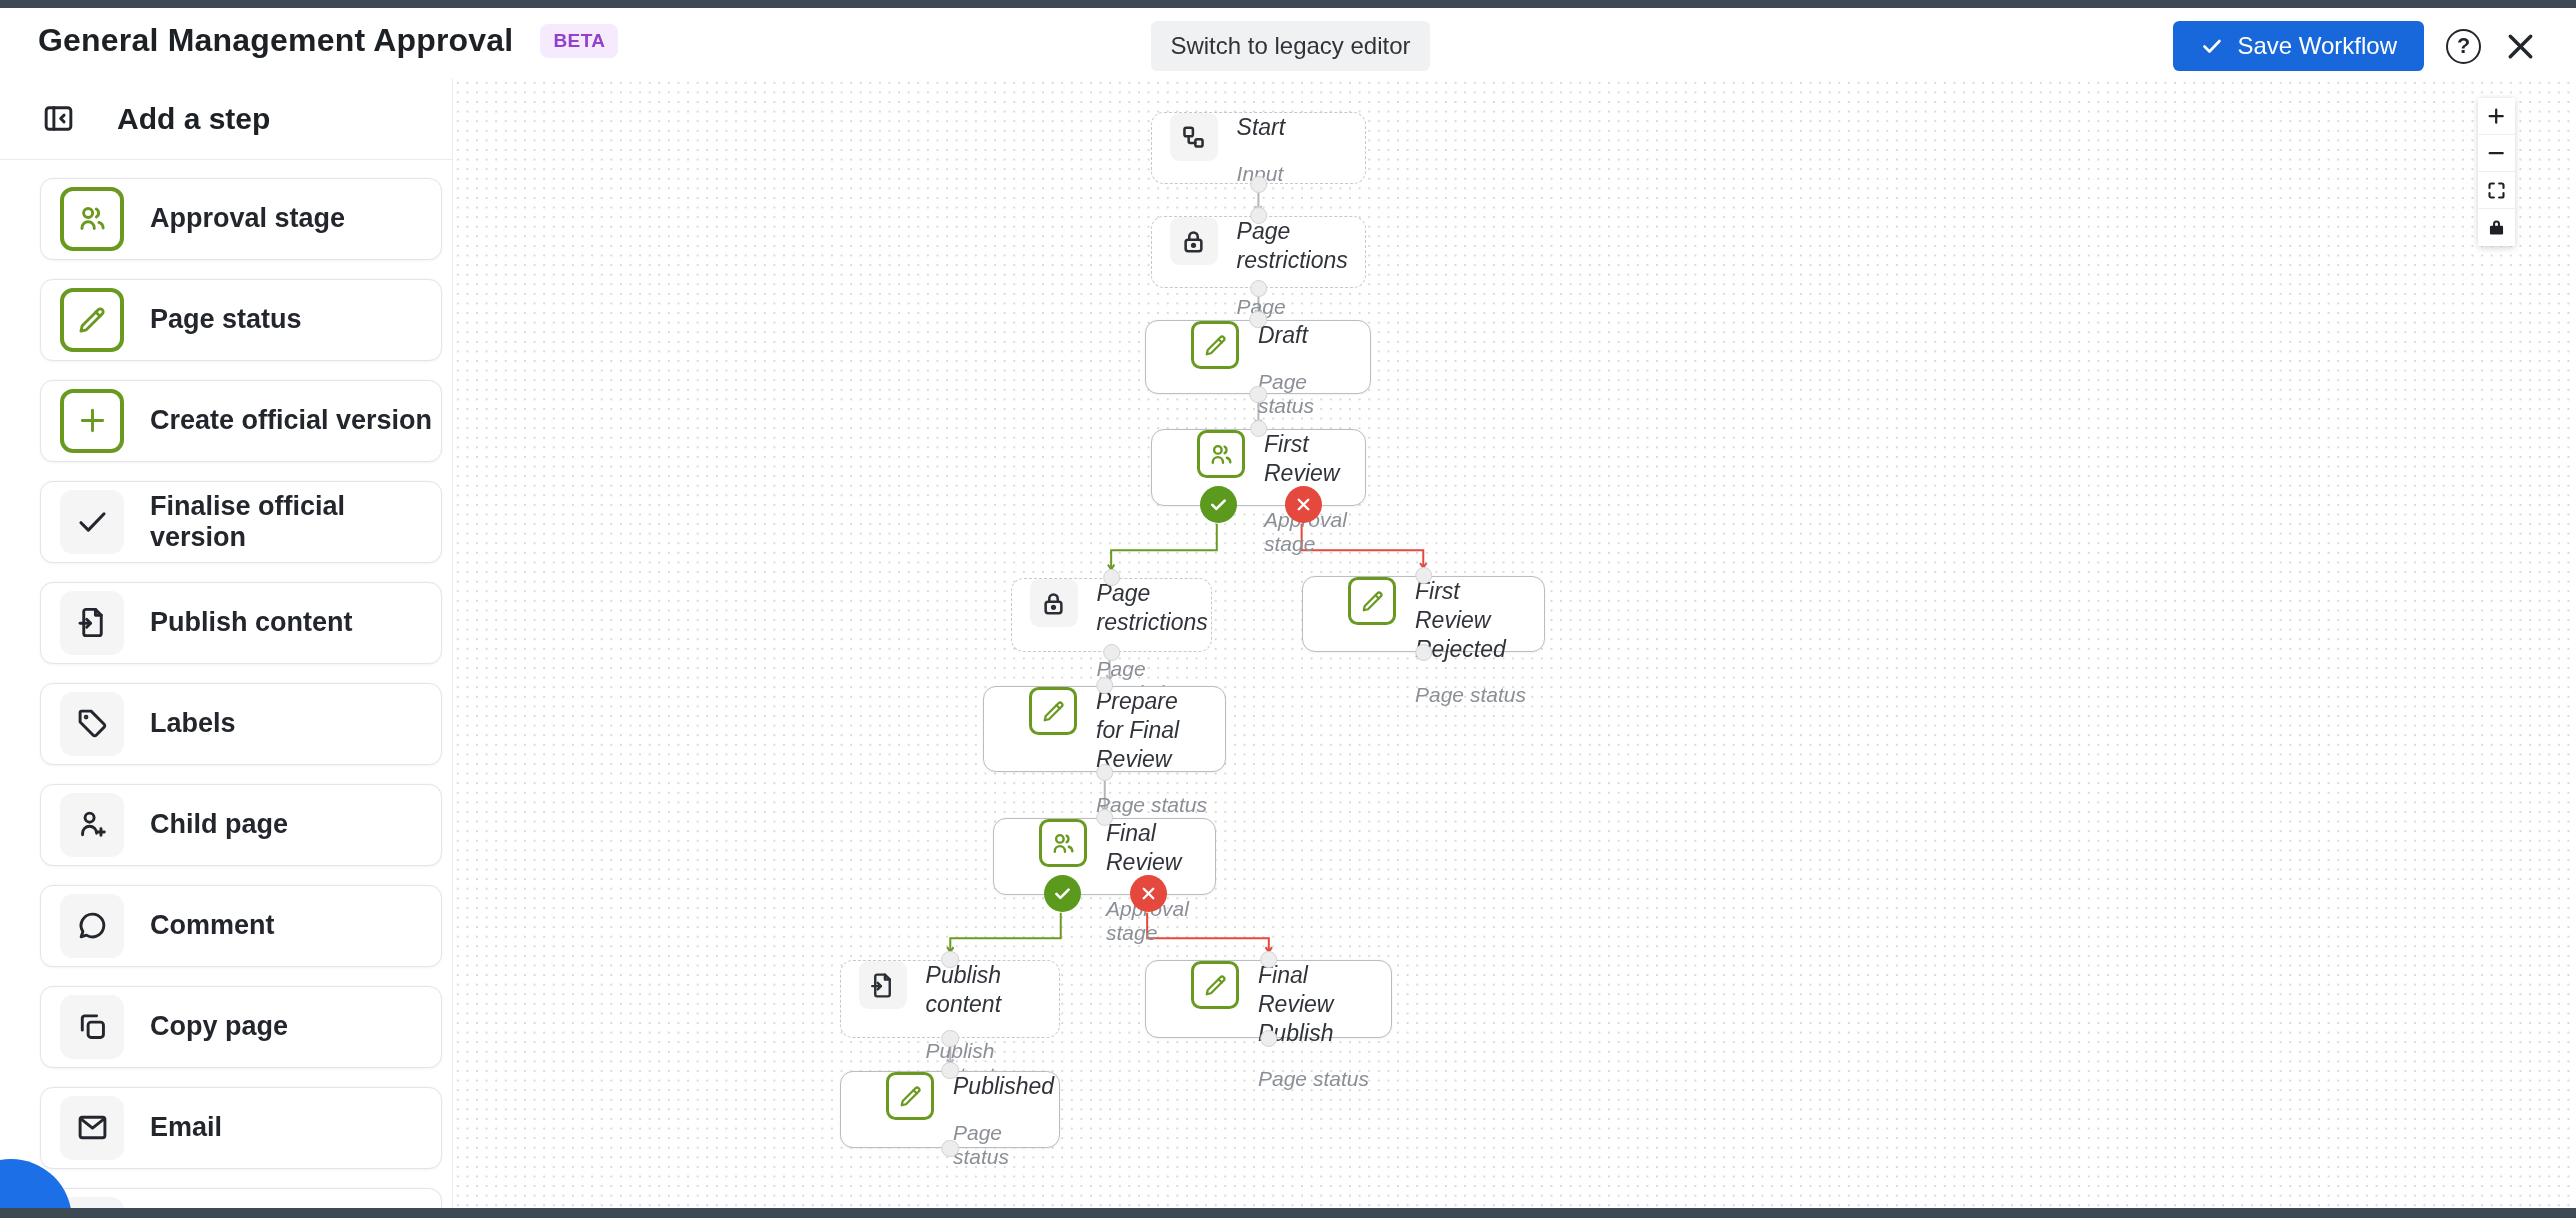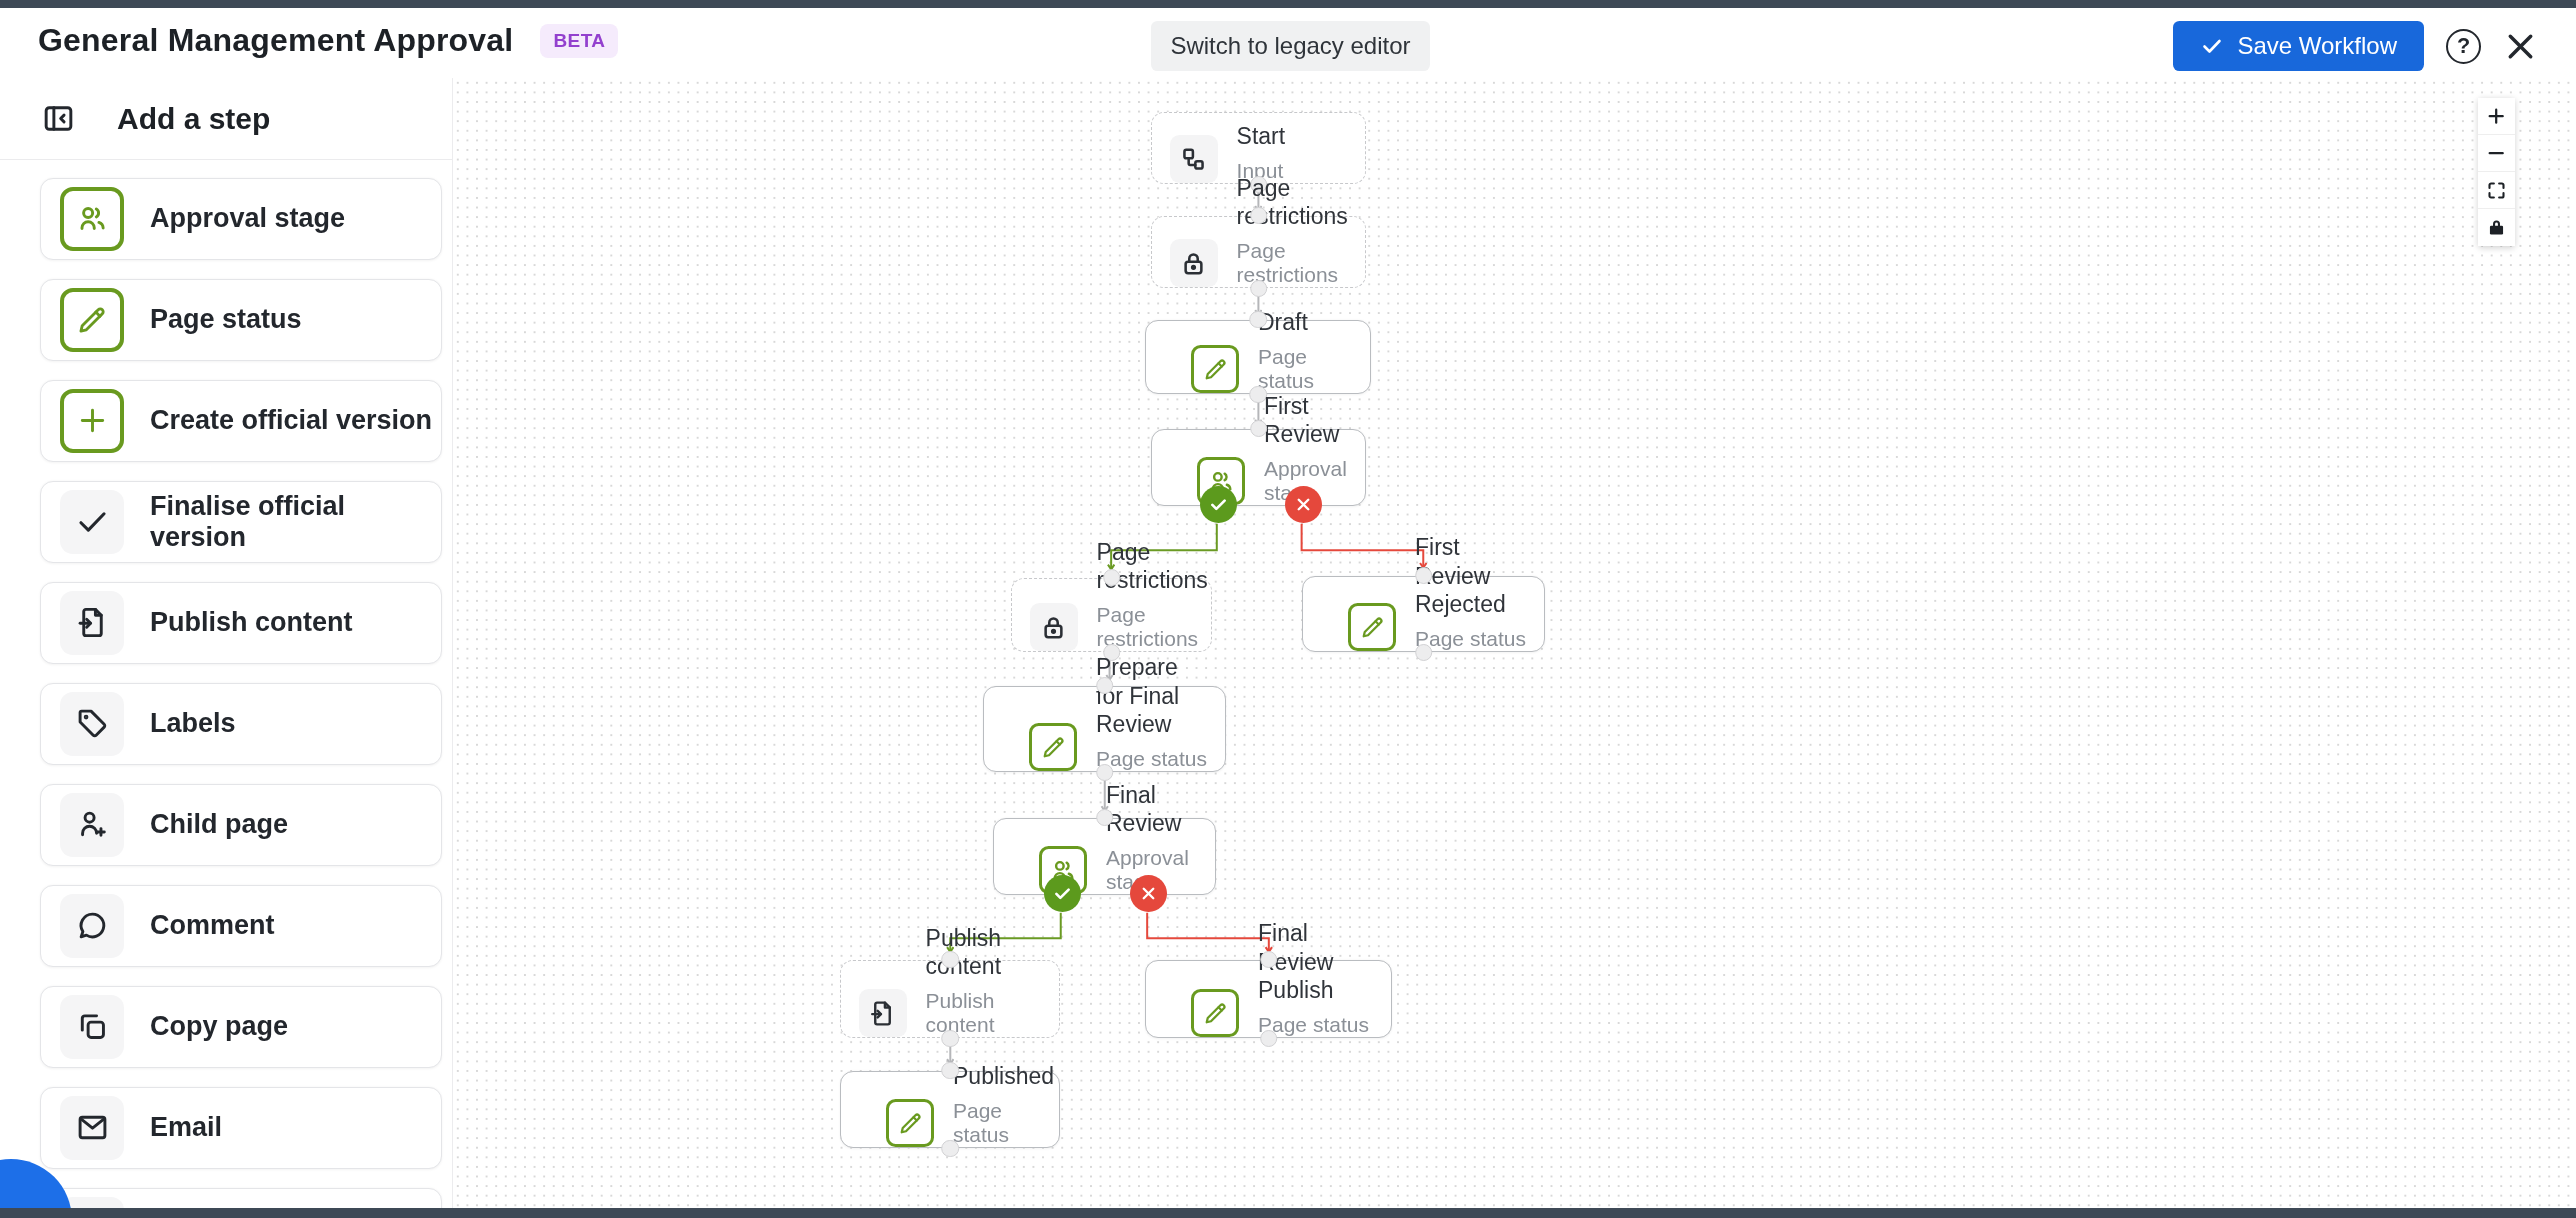--- a/index.html
+++ b/index.html
@@ -46,30 +46,30 @@
   
   .canvas { position:absolute; left:453px; top:70px; right:0; bottom:0; background:#fff;
             background-image:radial-gradient(circle, #d8d8d8 1.4px, transparent 1.5px);
             background-size:9.6px 9.6px; overflow:hidden; }
   .edges { position:absolute; left:0; top:0; z-index:1; }
   .edge-gray  { stroke:#b5b6b9; }
   .edge-green { stroke:#6A9A23; }
   .edge-red   { stroke:#E5483C; }
   .edges path { fill:none; stroke-width:2.5; }
 
-  .node { position:absolute; background:#fff; border-radius:13px; display:flex; align-items:flex-end;
-          padding-left:17.6px; z-index:5; cursor:pointer; }
+  .node { position:absolute; background:#fff; border-radius:13px; display:flex; align-items:flex-start;
+          padding-left:17.6px; z-index:5; cursor:pointer;font-style:italic; }
   .node.solid  { border:1.6px solid #b9bcc0; box-shadow:0 0.8px 2.4px rgba(0,0,0,.05);padding-left:45px; }
   .node.dashed { border:1.6px dashed #c7c8cb; }
   .node .nbox { width:48px; height:48px; border-radius:9.6px; display:flex; align-items:center; justify-content:center; flex:0 0 auto; }
   .node .nbox.gray  { background:#f4f4f5; color:#2b2f35; }
   .node .nbox.green { border:3.2px solid #699A1F; color:#699A1F; background:#fff; }
   .ntext { margin-left:19px; padding-right:14.4px; }
   .ntitle { font-size:23px; color:#30343a; line-height:1.25; }
-  .nsub   { font-size:21px; color:#8b9097; margin-top:8px; }
+  .nsub   { font-size:21px; color:#8b9097; margin-top:20px; }
   .port { position:absolute; width:17.6px; height:17.6px; border-radius:50%; background:#ededee;
           border:1.6px solid #d2d2d4; left:50%; transform:translateX(-50%); z-index:6; }
   .port.top { top:-10.4px; } .port.bottom { bottom:-10.4px; }
   .badge { position:absolute; width:37px; height:37px; border-radius:50%; bottom:-18.4px;
            display:flex; align-items:center; justify-content:center; z-index:7; color:#fff; cursor:pointer; }
   .badge.ok  { background:#5C9A1D; }
   .badge.err { background:#E5483C; }
 
   .controls { position:absolute; right:61px; top:20px; width:37px; background:#fff; z-index:10;
               box-shadow:0 1.6px 6.4px rgba(0,0,0,.18); border-radius:3.2px; }

